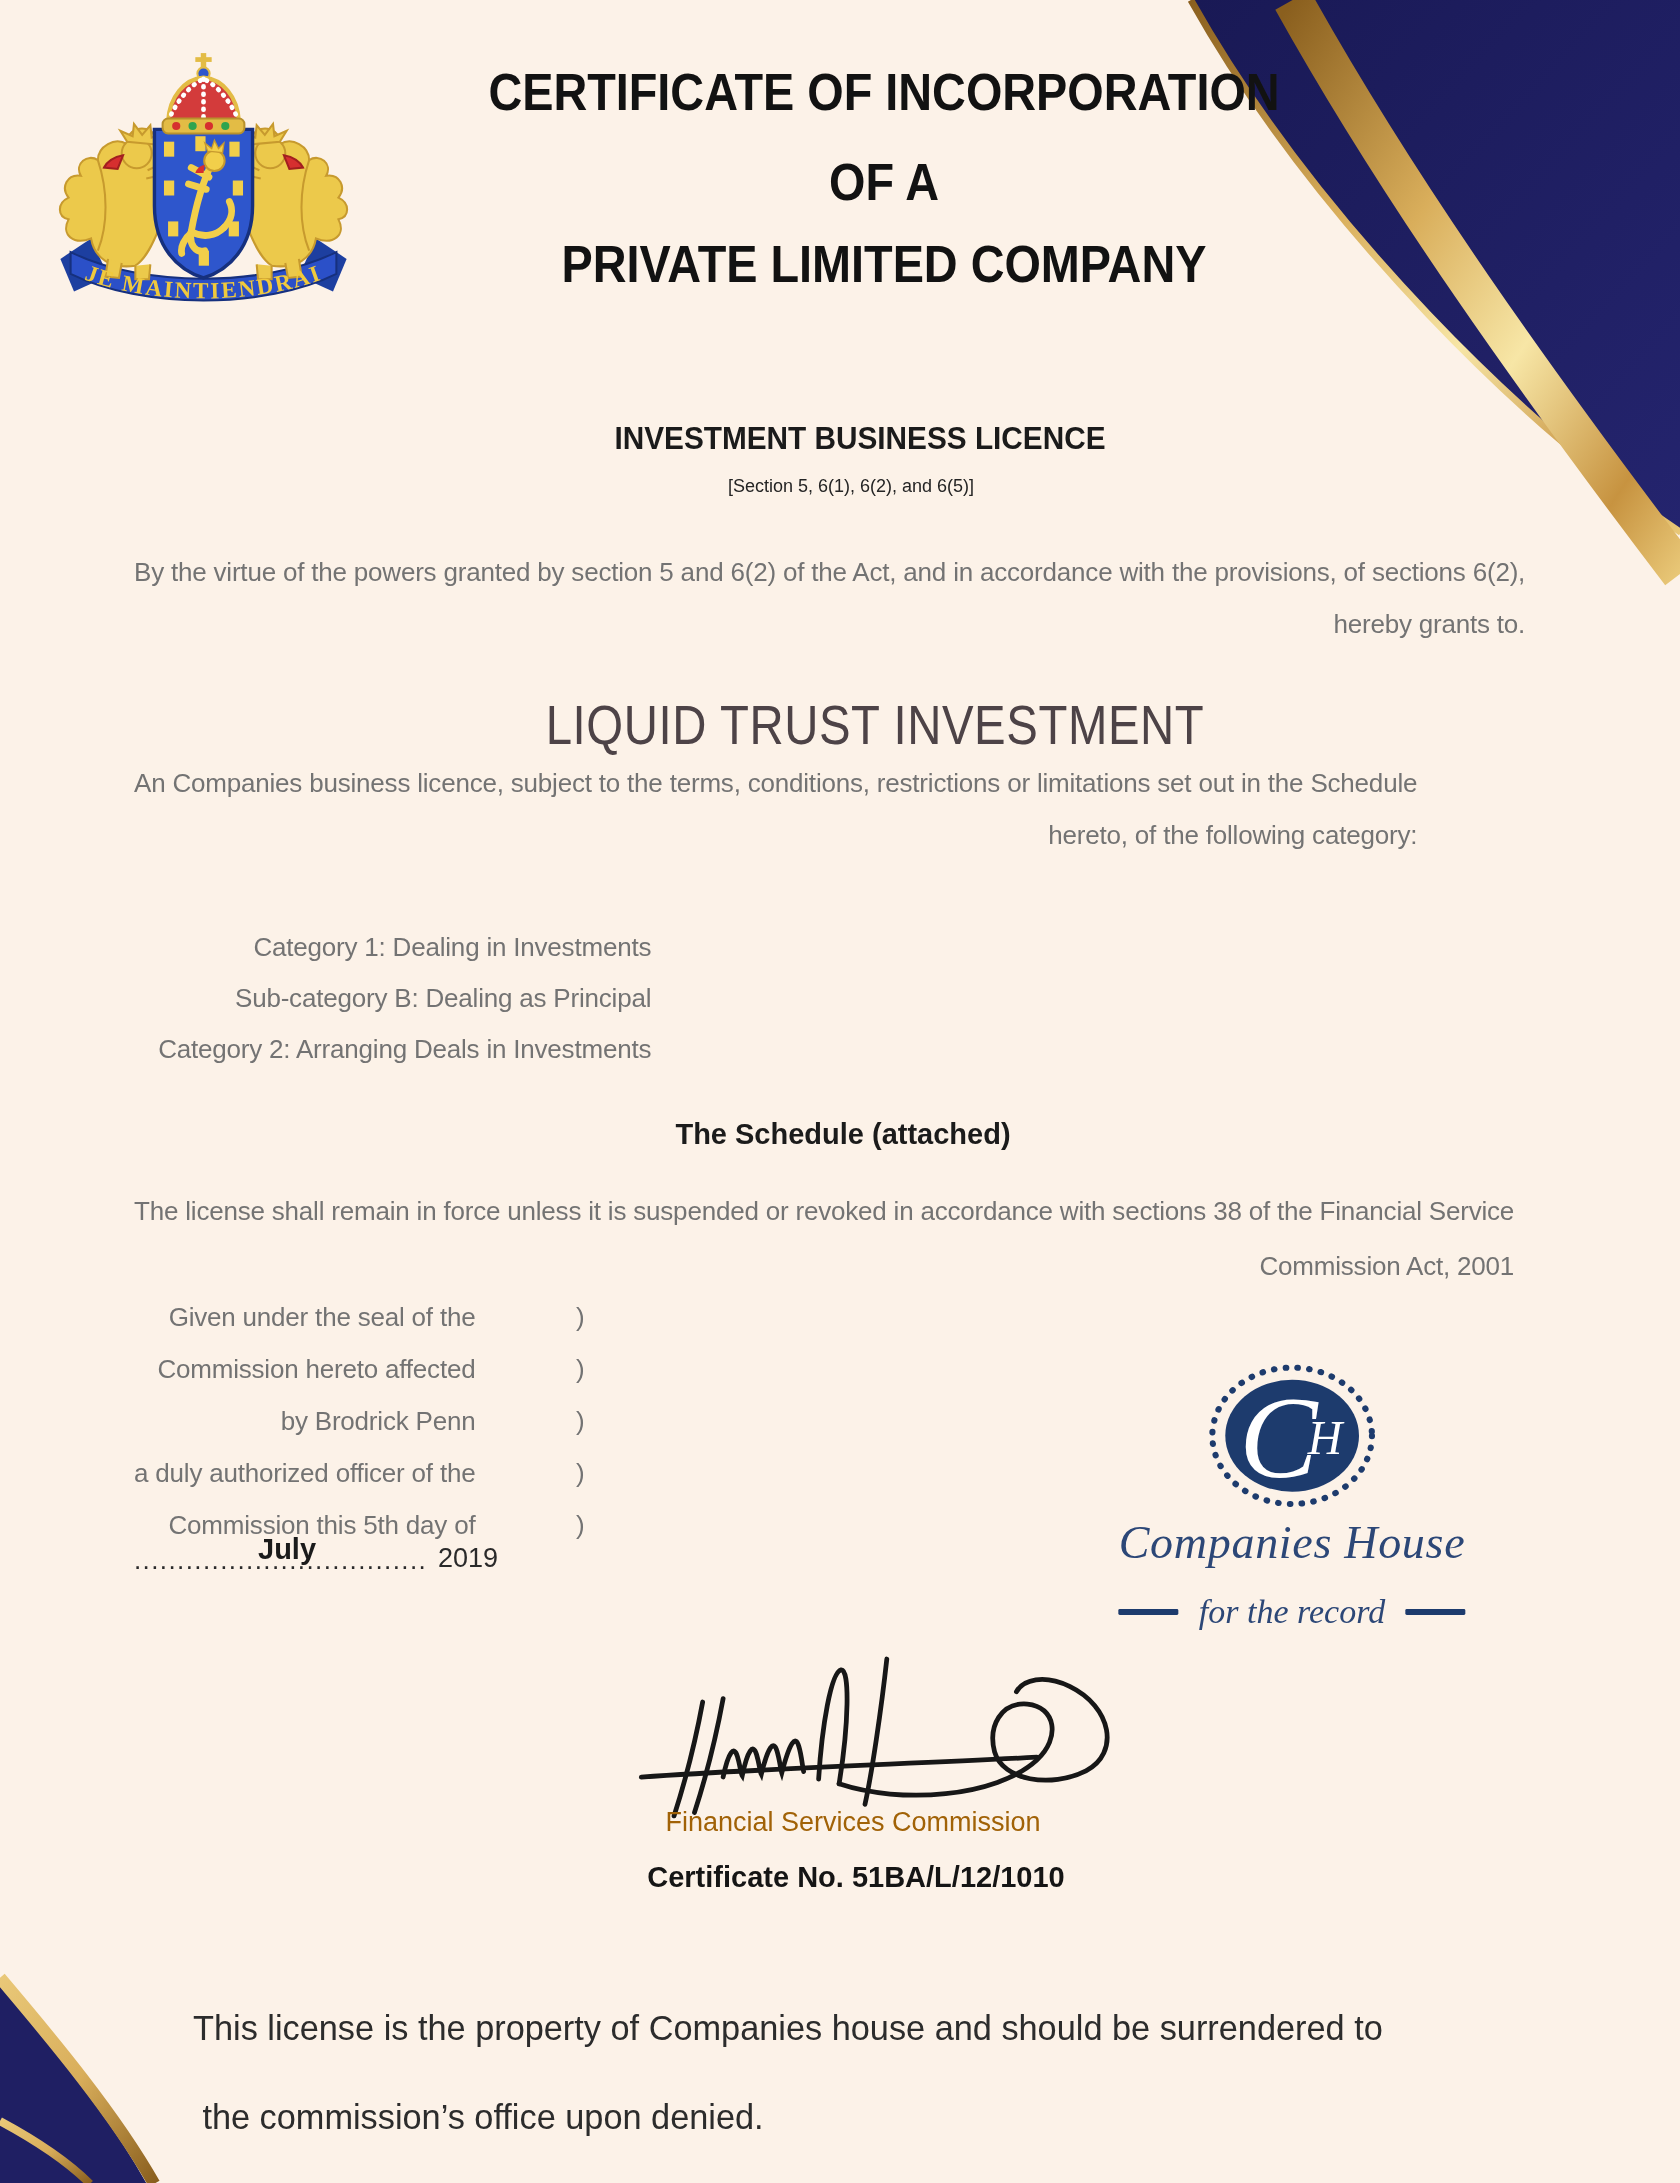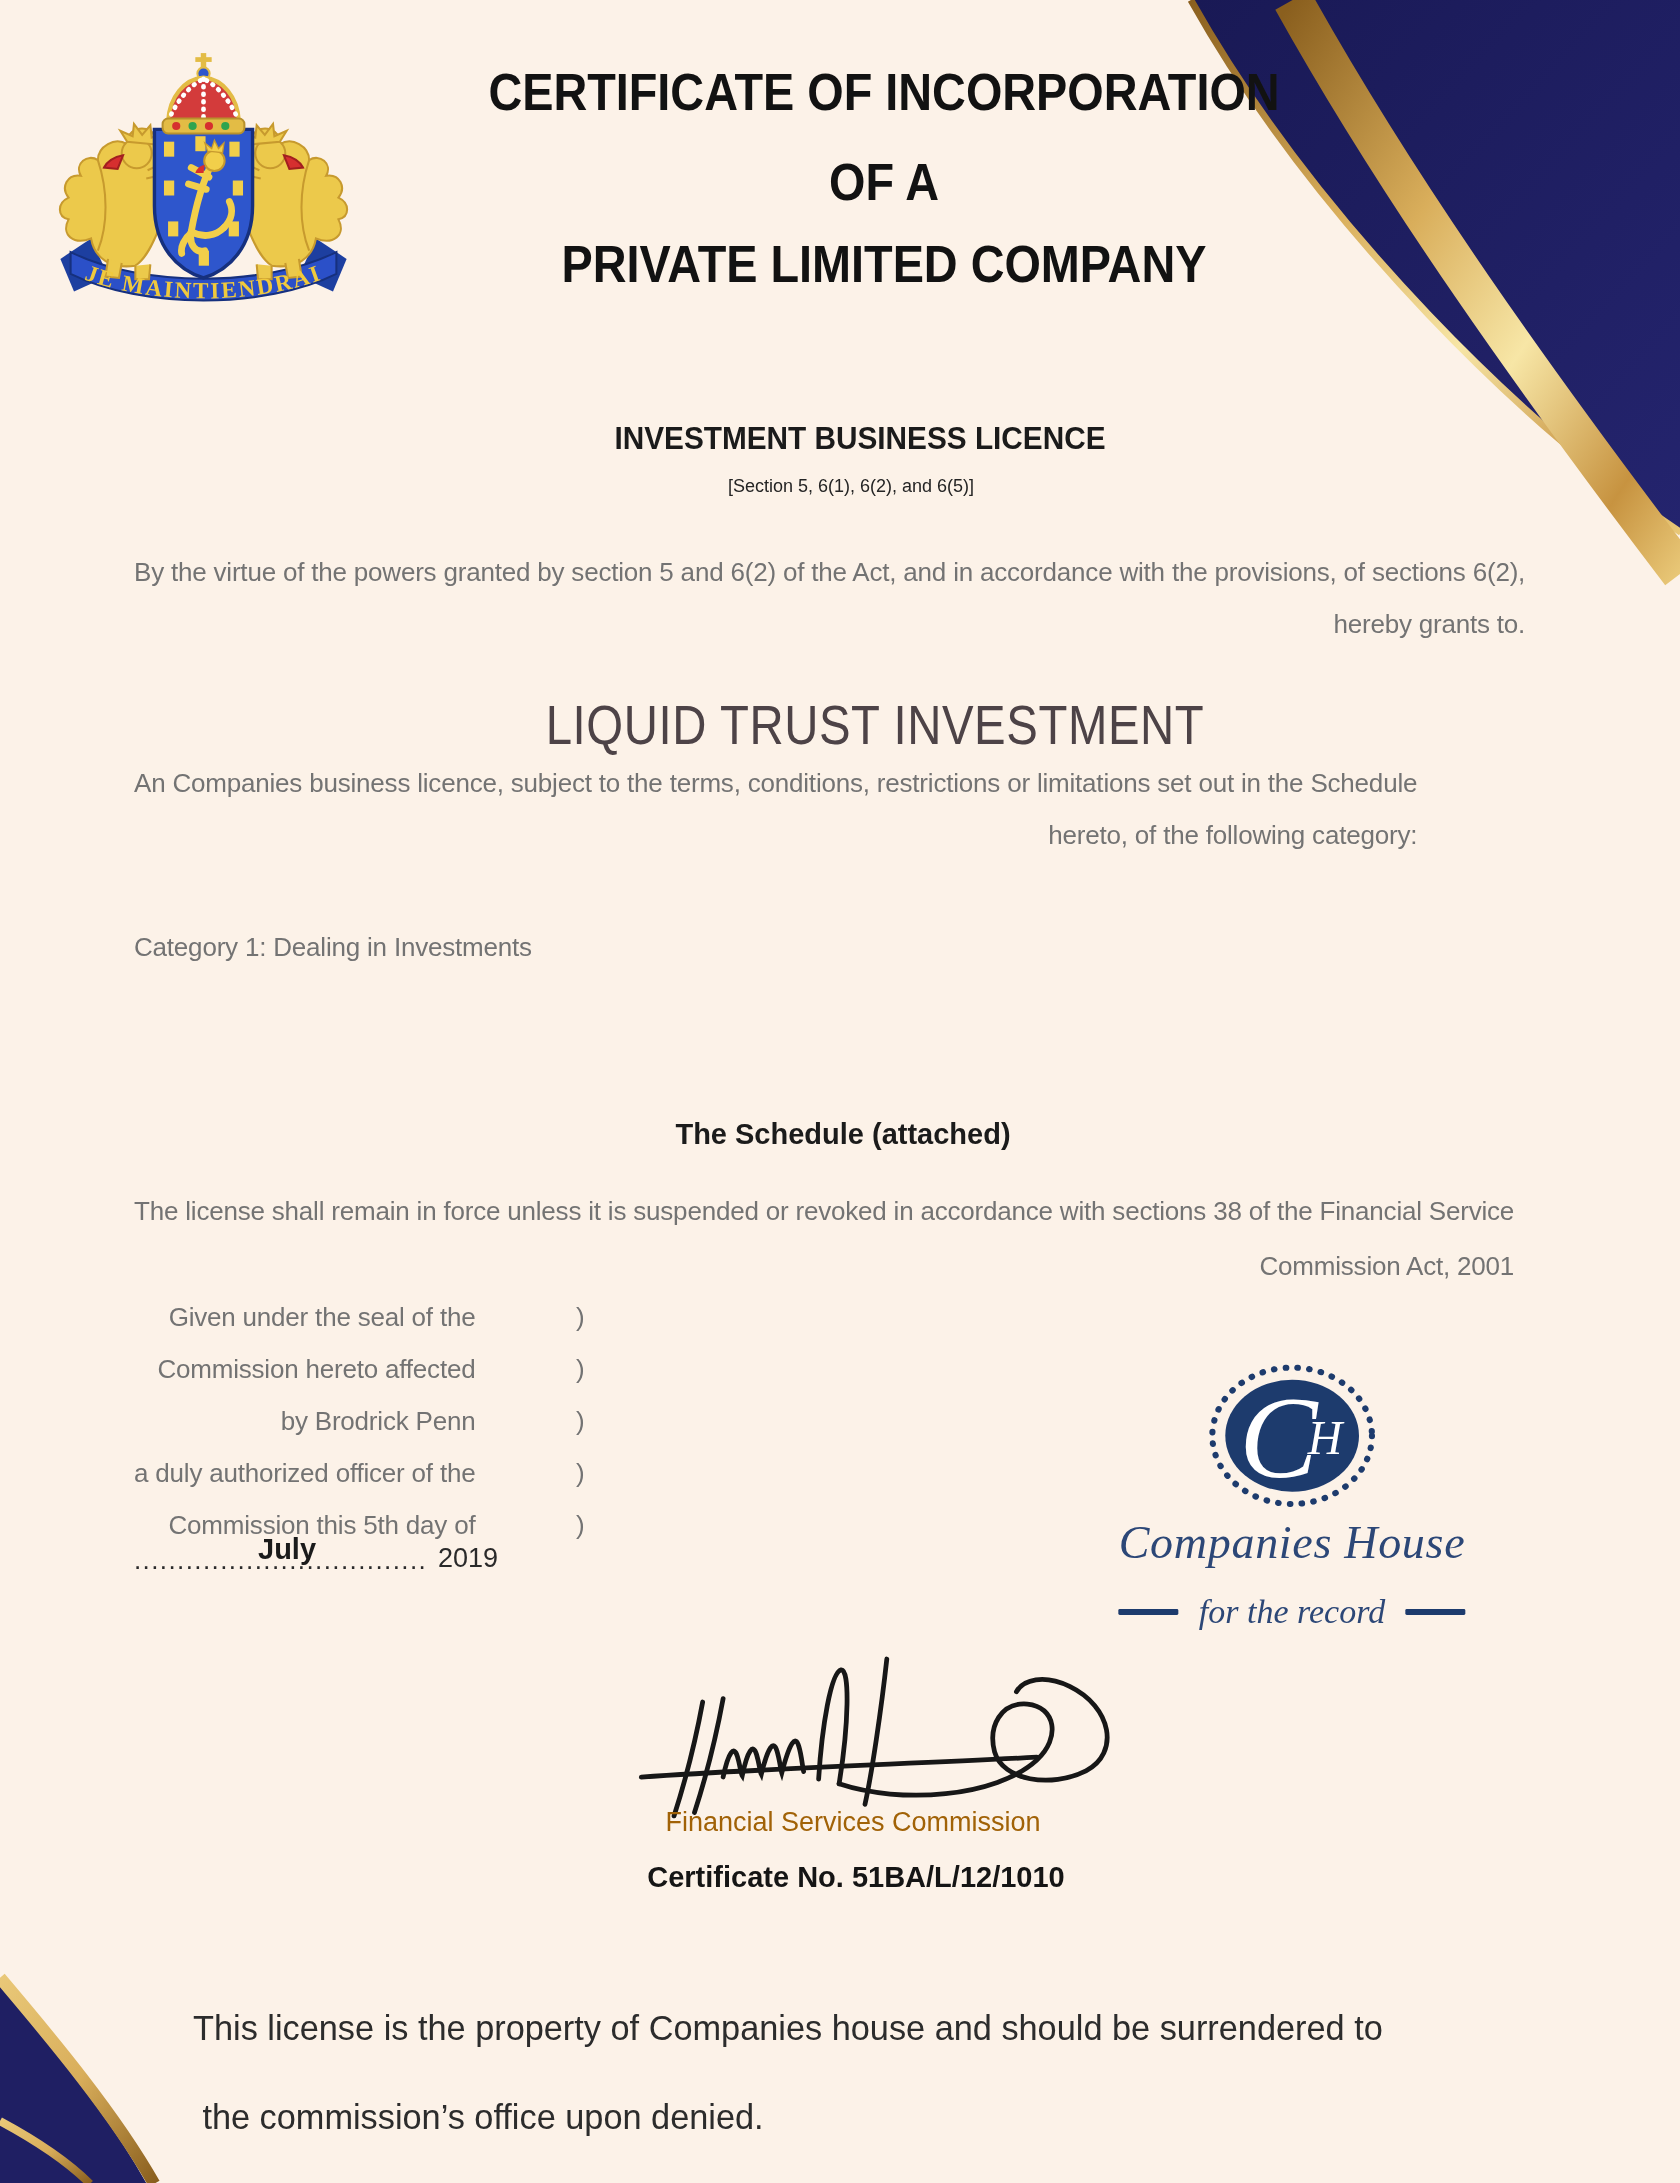--- a/index.html
+++ b/index.html
@@ -212,20 +212,22 @@
 
   <div class="company-name">LIQUID TRUST INVESTMENT</div>
 
   <div class="body-block" style="left:134px;top:757px;">
     <div class="nowrap">An Companies business licence, subject to the terms, conditions, restrictions or limitations set out in the Schedule</div>
     <div class="nowrap">hereto, of the following category:</div>
   </div>
 
   <div class="body-block" style="left:134px;top:922px;line-height:51px;">
     <div class="nowrap">Category 1: Dealing in Investments</div>
+    <div class="nowrap cat-indent">Sub-category B: Dealing as Principal</div>
+    <div class="nowrap">Category 2: Arranging Deals in Investments</div>
   </div>
 
   <div class="schedule-heading">The Schedule (attached)</div>
 
   <div class="body-block" style="left:134px;top:1184px;line-height:55px;">
     <div class="nowrap">The license shall remain in force unless it is suspended or revoked in accordance with sections 38 of the Financial Service</div>
     <div class="nowrap">Commission Act, 2001</div>
   </div>
 
   <div class="body-block" style="left:134px;top:1291px;line-height:52px;">

